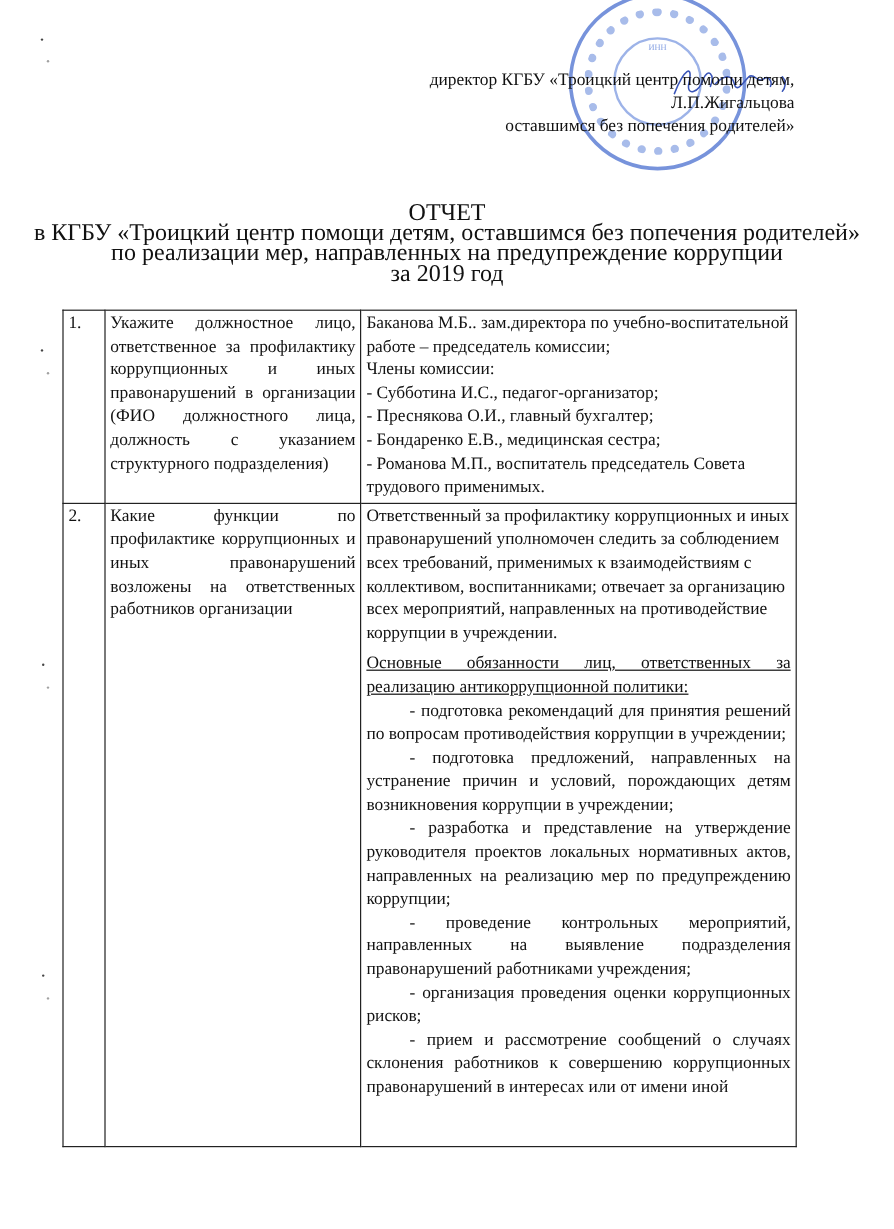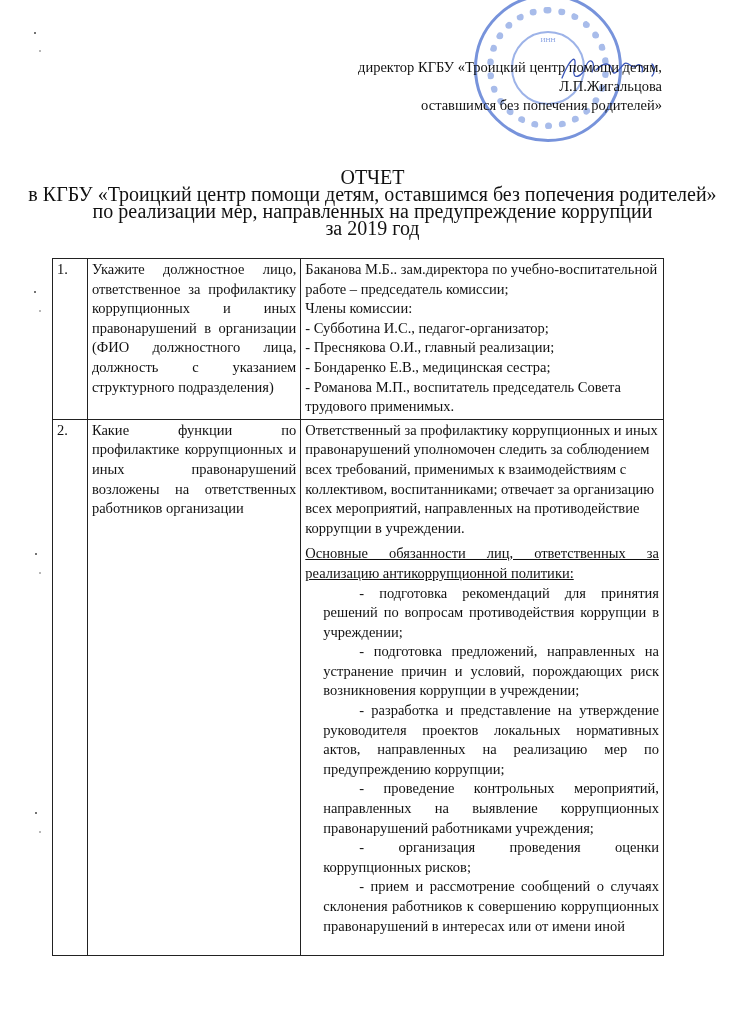--- a/index.html
+++ b/index.html
@@ -51,21 +51,21 @@
     border-collapse: collapse; font-size: 14.5px; line-height: 19.6px;
   }
   table.report td {
     border: 1.3px solid #222; vertical-align: top; padding: 1px 4px 2px 4px;
   }
   td.num { width: 26px; }
   td.q { width: 205px; text-align: justify; text-align-last: left; }
   td.a { width: 355px; }
   .underline { }
   .para-just { text-align: justify; text-decoration: underline; }
-  .bullet { text-align: justify; text-indent: 36px; margin-left: 18px; }
+  .bullet { text-align: justify; text-indent: 36px; }
   .gap { margin-top: 6px; }
   .row2-answer { height: 532px; overflow: hidden; }
 </style>
 </head>
 <body>
 
 <div class="speck" style="left:34px;top:32px;"></div>
 <div class="speck" style="left:39px;top:50px;opacity:.5"></div>
 <div class="speck" style="left:34px;top:291px;"></div>
 <div class="speck" style="left:39px;top:310px;opacity:.5"></div>
@@ -97,35 +97,35 @@
 
 <table class="report">
   <tbody>
       <tr>
     <td class="num">1.</td>
     <td class="q">Укажите должностное лицо, ответственное за профилактику коррупционных и иных правонарушений в организации (ФИО должностного лица, должность с указанием структурного подразделения)</td>
     <td class="a">
       <div><span class="underline">Баканова М.Б..</span><span> зам.директора по учебно-воспитательной работе – председатель комиссии;</span></div>
       <div>Члены комиссии:</div>
       <div>- Субботина И.С., педагог-организатор;</div>
-      <div>- Преснякова О.И., главный реализации;</div>
+      <div>- Преснякова О.И., главный бухгалтер;</div>
       <div>- Бондаренко Е.В., медицинская сестра;</div>
       <div>- Романова М.П., воспитатель председатель Совета трудового применимых.</div>
     </td>
   </tr>
   <tr>
     <td class="num">2.</td>
     <td class="q">Какие функции по профилактике коррупционных и иных правонарушений возложены на ответственных работников организации</td>
     <td class="a">
       <div class="row2-answer">
         <div>Ответственный за профилактику коррупционных и иных правонарушений уполномочен следить за соблюдением всех требований, применимых к взаимодействиям с коллективом, воспитанниками; отвечает за организацию всех мероприятий, направленных на противодействие коррупции в учреждении.</div>
         <div class="para-just gap">Основные обязанности лиц, ответственных за реализацию антикоррупционной политики:</div>
         <div class="bullet">- подготовка рекомендаций для принятия решений по вопросам противодействия коррупции в учреждении;</div>
-        <div class="bullet">- подготовка предложений, направленных на устранение причин и условий, порождающих риск возникновения коррупции в учреждении;</div>
+        <div class="bullet">- подготовка предложений, направленных на устранение причин и условий, порождающих детям возникновения коррупции в учреждении;</div>
         <div class="bullet">- разработка и представление на утверждение руководителя проектов локальных нормативных актов, направленных на реализацию мер по предупреждению коррупции;</div>
-        <div class="bullet">- проведение контрольных мероприятий, направленных на выявление коррупционных правонарушений работниками учреждения;</div>
+        <div class="bullet">- проведение контрольных мероприятий, направленных на выявление подразделения правонарушений работниками учреждения;</div>
         <div class="bullet">- организация проведения оценки коррупционных рисков;</div>
         <div class="bullet">- прием и рассмотрение сообщений о случаях склонения работников к совершению коррупционных правонарушений в интересах или от имени иной</div>
       </div>
     </td>
   </tr>
 </tbody>
   </table>
 
 </body></html>

